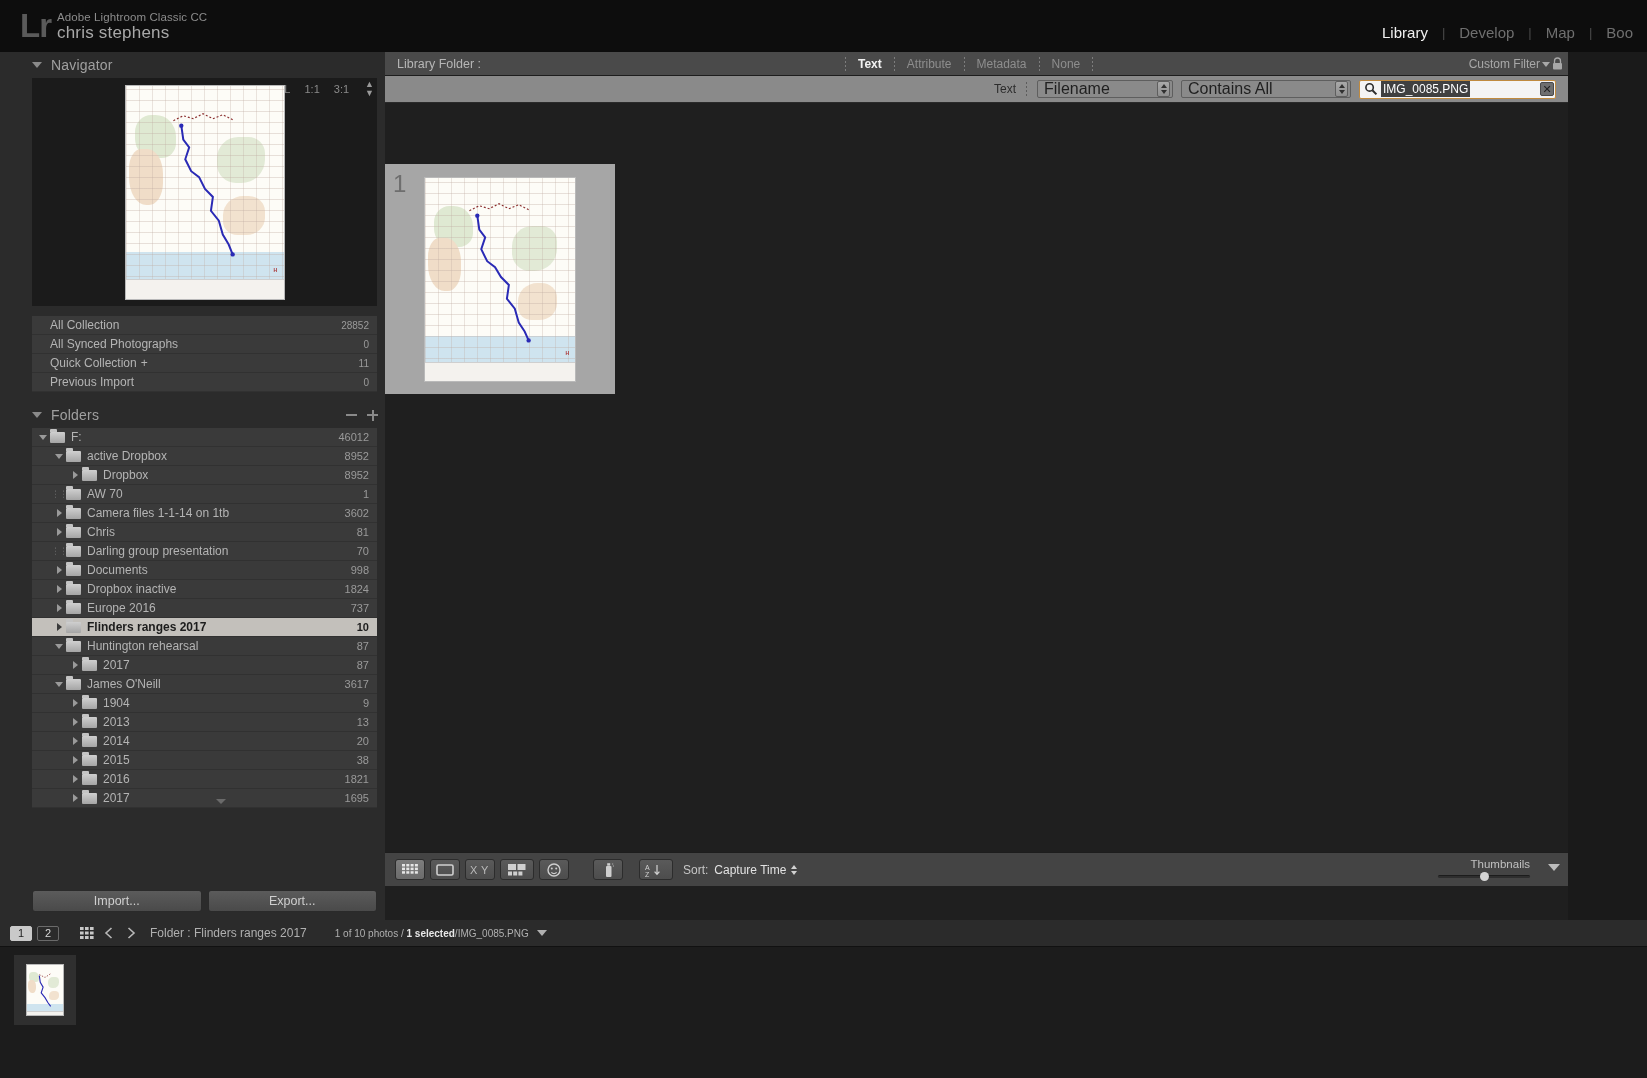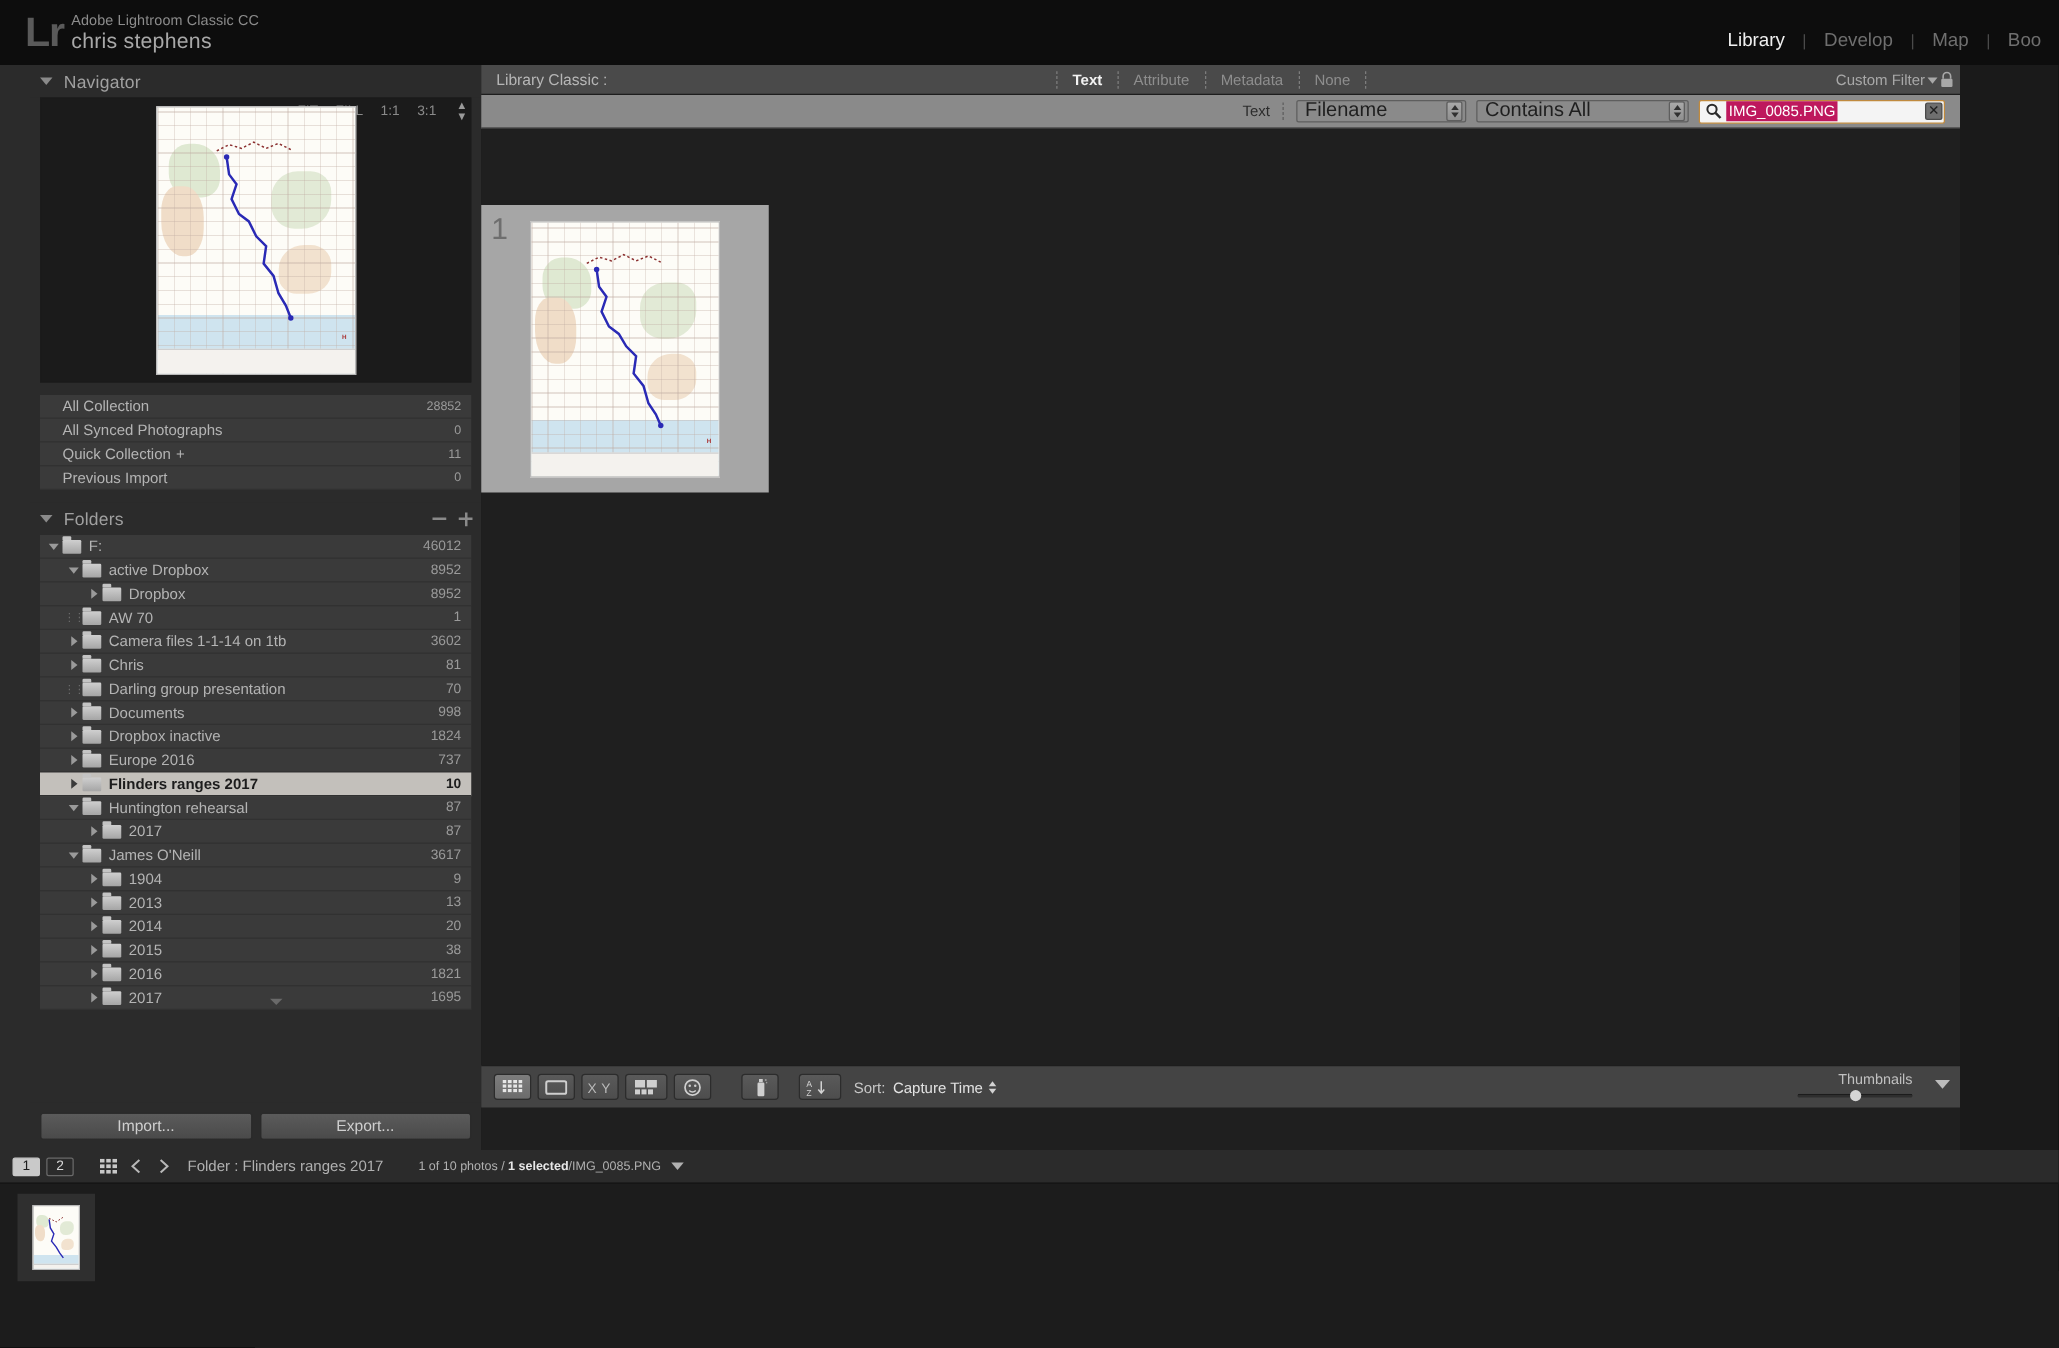--- a/index.html
+++ b/index.html
@@ -245,21 +245,21 @@
   }
   .sp-up { width:0;height:0;border-left:3px solid transparent;border-right:3px solid transparent;border-bottom:4px solid #303030; }
   .sp-dn { width:0;height:0;border-left:3px solid transparent;border-right:3px solid transparent;border-top:4px solid #303030; }
   .tf-search {
     height: 19px; width: 197px; background: #f4f4f4;
     border: 1px solid #c08a3e; border-radius: 2px;
     display: flex; align-items: center; padding: 0 3px;
   }
   .mag-ico { width: 14px; height: 14px; margin: 0 3px 0 1px; flex: none; }
   .search-val {
-    background: #be185d; color: #fff; font-size: 12px;
+    background: #404040; color: #fff; font-size: 12px;
     padding: 1px 2px; white-space: nowrap;
   }
   .clear-x {
     position: absolute; right: 14px; top: 6px;
     width: 14px; height: 14px; background: #6f6f6f;
     border: 1px solid #4a4a4a; border-radius: 2px;
     display: flex; align-items: center; justify-content: center;
     color: #1f1f1f; font-size: 11px; line-height: 11px; cursor: pointer;
   }
 
@@ -635,21 +635,21 @@
 
     <div class="ie-bar">
       <div class="ie-btn">Import...</div>
       <div class="ie-btn">Export...</div>
     </div>
   </div>
 
   <div class="main">
 
     <div class="filter-bar">
-      <span class="filter-title">Library Classic :</span>
+      <span class="filter-title">Library Folder :</span>
       <span class="filter-tabs">
         <span class="vdots"></span>
         <span class="ftab active">Text</span>
         <span class="vdots"></span>
         <span class="ftab">Attribute</span>
         <span class="vdots"></span>
         <span class="ftab">Metadata</span>
         <span class="vdots"></span>
         <span class="ftab">None</span>
         <span class="vdots"></span>

